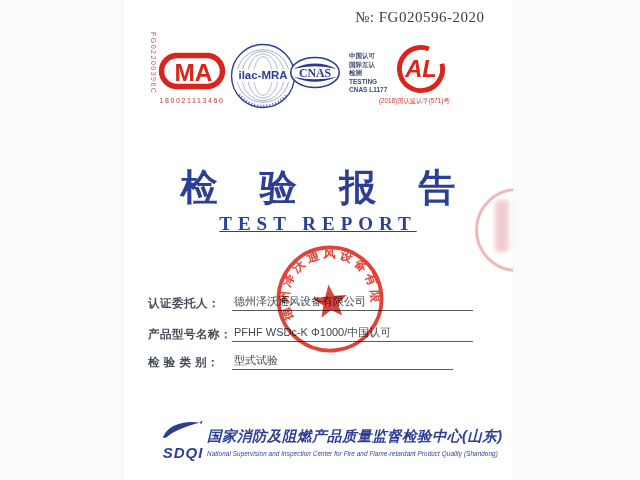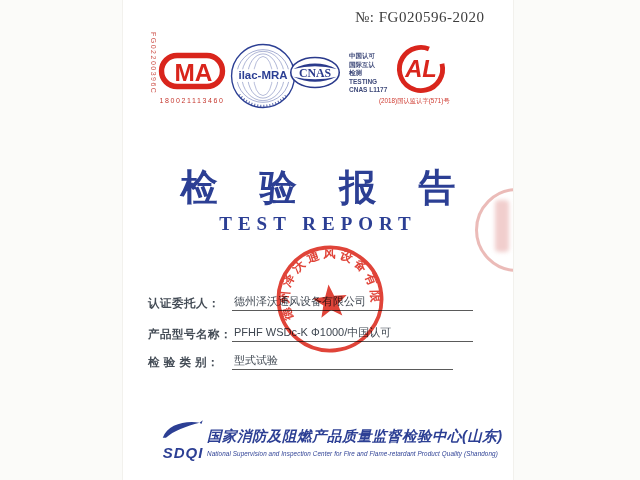--- a/index.html
+++ b/index.html
@@ -38,21 +38,21 @@
   .cal-caption{position:absolute;left:256px;top:97px;font-size:6.3px;color:#cf3a30;white-space:nowrap;}
   
   .title-zh{
     position:absolute;left:0;top:163px;width:100%;text-align:center;
     font-size:37px;font-weight:bold;color:#2c3f94;
     letter-spacing:16px;text-indent:16px;white-space:nowrap;
   }
   .title-en{
     position:absolute;left:0;top:213px;width:100%;text-align:center;
     font-family:"Liberation Serif",serif;
-    font-size:19px;font-weight:bold;color:#2c3f94;letter-spacing:6px;white-space:nowrap;
+    font-size:19px;font-weight:bold;color:#2c3f94;letter-spacing:6px;white-space:nowrap;text-decoration:underline;
   }
   
   .field-row{
     position:absolute;left:25px;right:40px;height:18px;
     display:flex;align-items:flex-end;
   }
   .field-row .label{
     width:84px;flex:none;font-size:11.5px;color:#434b55;font-weight:bold;
     letter-spacing:.5px;white-space:nowrap;
   }

